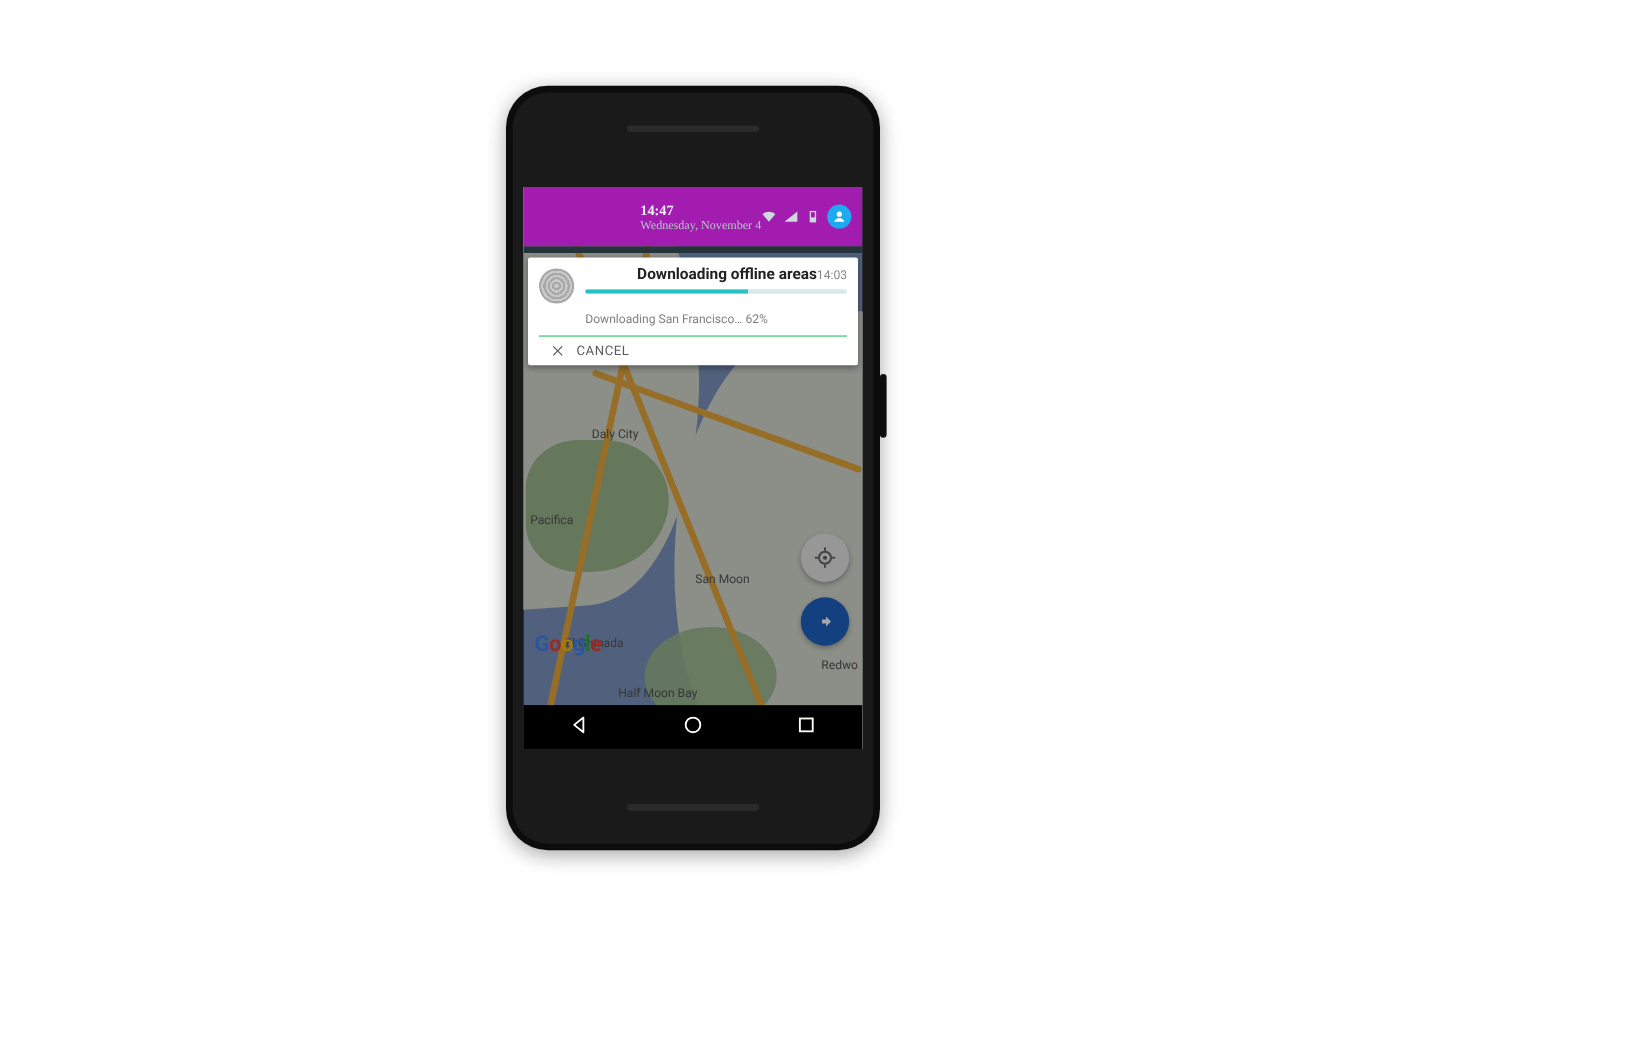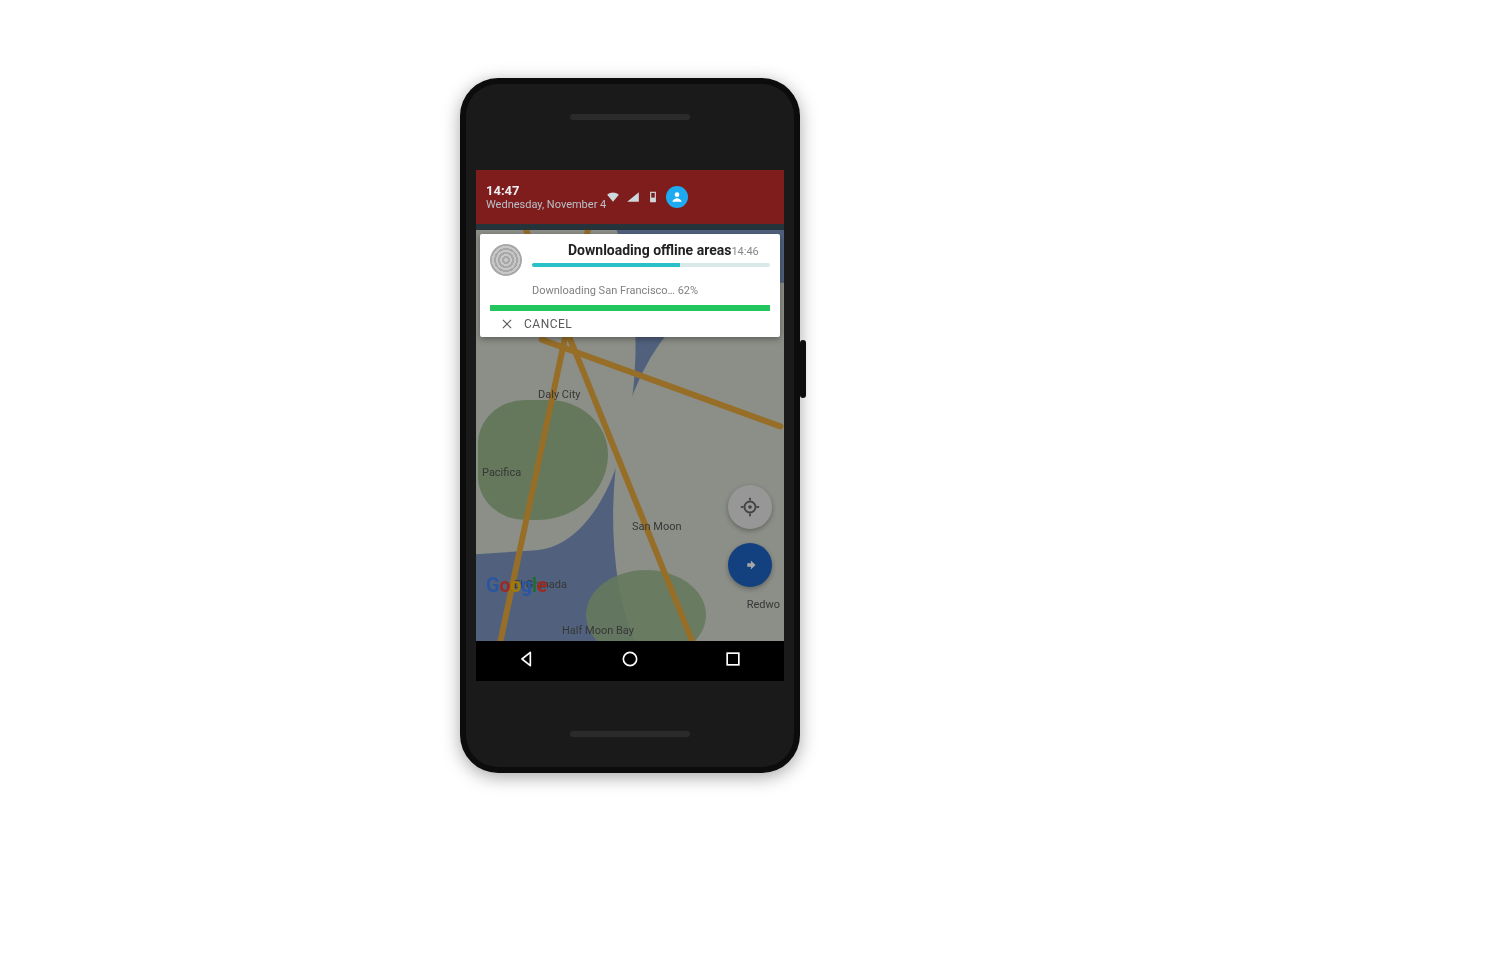--- a/index.html
+++ b/index.html
@@ -36,41 +36,41 @@
   .fab-dir{bottom:54px;background:#1e63c4;color:#fff;}
   .fab svg{width:22px;height:22px;}
 
   
   .around-bar{position:absolute;left:0;right:0;bottom:0;height:40px;background:#dcdcdc;display:flex;align-items:center;padding:0 14px;gap:16px;color:#3a3a3a;font-size:14px;}
 
   
   .dim{position:absolute;inset:0;background:rgba(0,0,0,.35);}
 
   
-  .shade-header{position:absolute;left:0;right:0;top:0;height:54px;background:#7f1d1d;color:#eceff1;padding:8px 10px;box-sizing:border-box;display:flex;align-items:center;justify-content:flex-start;}
+  .shade-header{position:absolute;left:0;right:0;top:0;height:54px;background:#a21caf;color:#eceff1;padding:8px 10px;box-sizing:border-box;display:flex;align-items:center;justify-content:flex-end;font-family:Liberation Serif, serif;}
   .sh-left .time{font-size:13px;font-weight:bold;}
   .sh-left .date{font-size:11px;color:#b7c1c7;}
   .sh-right{display:flex;gap:6px;align-items:center;}
   .stat-icon{width:14px;height:14px;fill:#cfd8dc;}
   .profile{width:22px;height:22px;border-radius:50%;background:#1eaaf1;display:flex;align-items:center;justify-content:center;}
   .profile svg{width:14px;height:14px;fill:#fff;}
   .shade-sep{position:absolute;left:0;right:0;top:54px;height:6px;background:#25333b;}
 
   
   .notif{position:absolute;left:4px;right:4px;top:64px;background:#fff;border-radius:2px;box-shadow:0 2px 6px rgba(0,0,0,.35);padding:8px 10px 6px;}
   .notif-top{display:flex;gap:10px;}
   .app-icon{width:32px;height:32px;border-radius:50%;background:repeating-radial-gradient(circle at 50% 50%,#c8c8c8 0 2px,#a8a8a8 2px 4px);flex:none;margin-top:2px;}
   .notif-main{flex:1;min-width:0;}
-  .notif-title-row{display:flex;justify-content:flex-start;align-items:baseline;padding-left:36px;}
+  .notif-title-row{display:flex;justify-content:flex-end;align-items:baseline;padding-left:36px;}
   .notif-title{font-size:14px;font-weight:bold;color:#222;}
   .notif-time{font-size:11px;color:#888;}
   .prog-track{margin-top:5px;height:4px;background:#d9e8e8;border-radius:2px;overflow:hidden;}
   .prog-fill{height:100%;background:#29c0c7;}
   .notif-sub{margin-top:17px;font-size:11px;color:#808080;}
-  .notif-action{margin-top:8px;padding-top:6px;border-top:6px solid #22c55e;display:flex;align-items:flex-end;gap:10px;font-size:12px;color:#5a5a5a;letter-spacing:.5px;padding-left:10px;}
+  .notif-action{margin-top:8px;padding-top:6px;border-top:1px solid #22c55e;display:flex;align-items:flex-end;gap:10px;font-size:12px;color:#5a5a5a;letter-spacing:.5px;padding-left:10px;}
   .notif-action svg{width:14px;height:14px;stroke:#5a5a5a;}
 
   
   .navbar{position:absolute;left:0;right:0;bottom:0;height:40px;background:#000;display:flex;align-items:center;justify-content:space-around;}
   .navbar svg{width:20px;height:20px;fill:none;stroke:#fff;stroke-width:2;}
   .nav-recent{width:16px;height:16px;}
 
   
   .content{position:absolute;inset:0;}
   .content-inner{position:absolute;left:0;right:0;top:0;bottom:40px;}
@@ -176,21 +176,21 @@
           </div>
         </div>
         <div class="shade-sep"></div>
 
         <div class="notif">
           <div class="notif-top">
             <div class="app-icon"></div>
             <div class="notif-main">
               <div class="notif-title-row">
                 <div class="notif-title">Downloading offline areas</div>
-                <div class="notif-time">14:46</div>
+                <div class="notif-time">14:03</div>
               </div>
               <div class="prog-track">
                 <div class="prog-fill" style="width:62%"></div>
               </div>
               <div class="notif-sub">Downloading San Francisco… 62%</div>
             </div>
           </div>
           <div class="notif-action">
             <svg viewBox="0 0 24 24">
                 <line x1="5" y1="5" x2="19" y2="19" stroke-width="2"></line>

